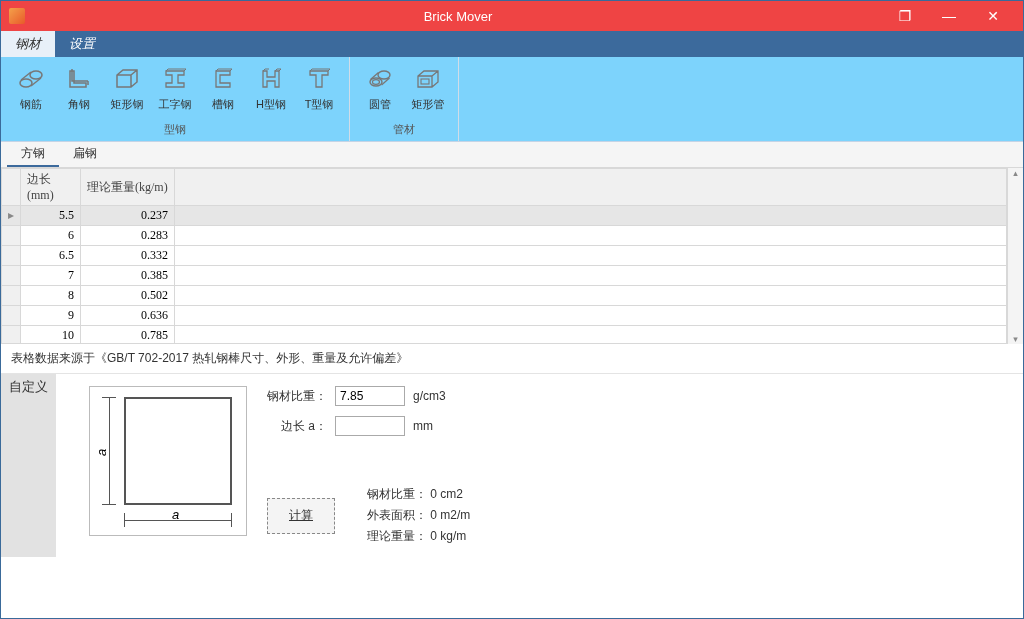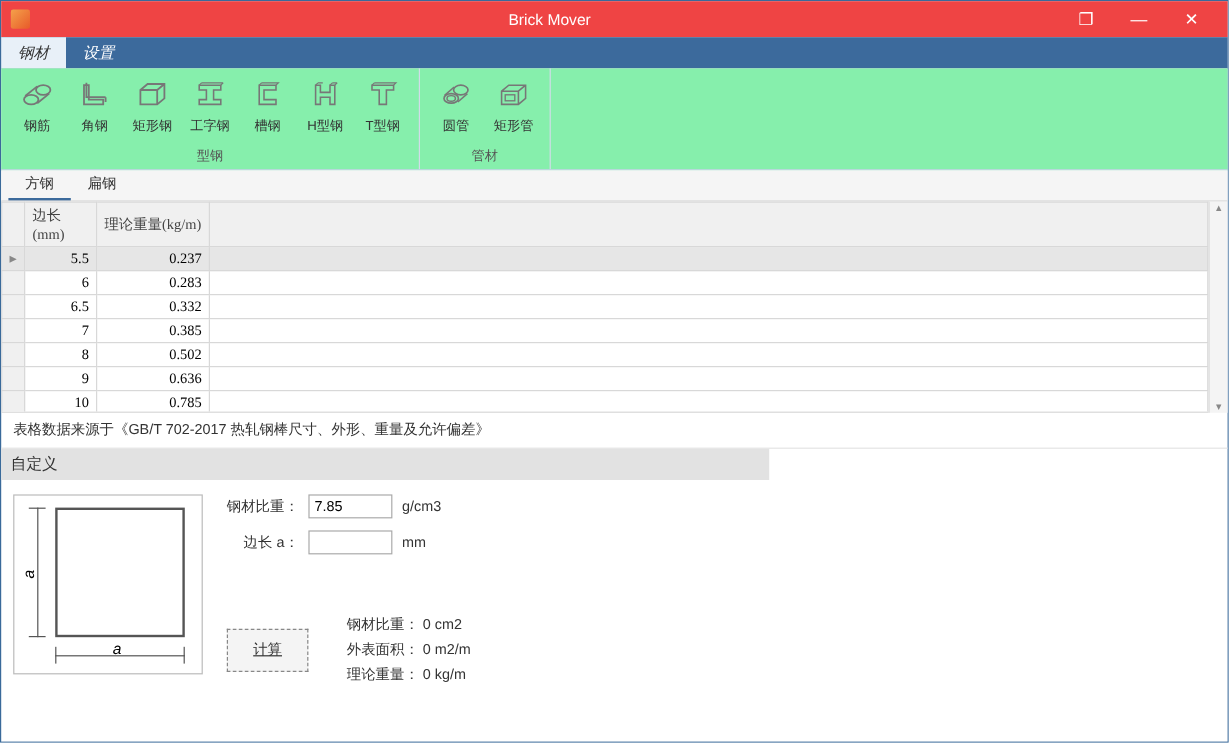--- a/index.html
+++ b/index.html
@@ -6,21 +6,21 @@
 body { font-family: "Microsoft YaHei", "Segoe UI", sans-serif; font-size: 12px; background: #fff; overflow: hidden; }
 .window { width: 1024px; height: 619px; display: flex; flex-direction: column; border: 1px solid #3a6a9a; }
 .titlebar { height: 30px; background: #ef4444; color: #fff; display: flex; align-items: center; padding: 0 8px; }
 .titlebar-icon { width: 16px; height: 16px; background: linear-gradient(135deg,#f4a14a,#e85a2a); border-radius: 2px; margin-right: 8px; }
 .titlebar-title { flex: 1; text-align: center; font-size: 13px; }
 .titlebar-btns { display: flex; gap: 0; }
 .titlebar-btn { width: 44px; height: 30px; display: flex; align-items: center; justify-content: center; color: #fff; font-size: 14px; cursor: pointer; }
 .menubar { height: 26px; background: #3c6a9c; display: flex; align-items: stretch; }
 .menubar-item { padding: 0 14px; display: flex; align-items: center; color: #fff; font-size: 13px; cursor: pointer; font-style: italic; }
 .menubar-item.active { background: #e8f0f8; color: #333; }
-.ribbon { background: #86efac; border-bottom: 1px solid #c4d4e6; display: flex; }
+.ribbon { background: #7dd3fc; border-bottom: 1px solid #c4d4e6; display: flex; }
 .ribbon-group { display: flex; flex-direction: column; border-right: 1px solid #d0dce8; padding: 6px 8px 2px; }
 .ribbon-items { display: flex; gap: 4px; }
 .ribbon-item { display: flex; flex-direction: column; align-items: center; width: 44px; padding: 2px 0; cursor: pointer; gap: 4px; }
 .ribbon-item .icon { width: 28px; height: 28px; display:flex; align-items:center; justify-content:center; }
 .ribbon-item .icon svg { width: 26px; height: 24px; }
 .ribbon-item span { font-size: 11px; color: #333; }
 .ribbon-group-label { text-align: center; font-size: 11px; color: #555; padding: 4px 0 2px; margin-top: 4px; }
 .subtabs { height: 26px; background: #f5f5f5; border-bottom: 1px solid #d8d8d8; display: flex; align-items: stretch; padding-left: 6px; gap: 0; }
 .subtab { padding: 0 14px; display: flex; align-items: center; font-size: 12px; color: #333; cursor: pointer; border-bottom: 2px solid transparent; }
 .subtab.active { border-bottom-color: #3c6a9c; }
@@ -29,21 +29,21 @@
 table.data { border-collapse: collapse; width: 100%; font-family: Liberation Serif, serif; }
 table.data th, table.data td { border: 1px solid #d8d8d8; padding: 2px 6px; font-size: 12px; }
 table.data th { background: #f0f0f0; font-weight: normal; color: #444; text-align: left; height: 20px; }
 table.data td { text-align: right; height: 19px; }
 table.data tr.sel td { background: #e6e6e6; }
 .row-handle { width: 14px; background: #f0f0f0; text-align: center !important; color: #888; font-size: 9px; }
 .col-a { width: 60px; }
 .col-b { width: 94px; }
 .vscroll { width: 16px; background: #f4f4f4; border-left: 1px solid #d8d8d8; display:flex; flex-direction:column; justify-content:space-between; align-items:center; font-size:9px; color:#888; }
 .footer-note { padding: 6px 10px; font-size: 12px; color: #333; border-bottom: 1px solid #e4e4e4; }
-.custom-panel { display: flex; flex-direction: column; width: 640px; }
+.custom-panel { display: flex; flex-direction: row; width: 640px; gap: 23px; }
 .custom-header { background: #e2e2e2; padding: 4px 8px; font-size: 13px; color: #333; }
 .custom-body { display: flex; padding: 12px 10px; gap: 20px; }
 .diagram { width: 158px; height: 150px; border: 1px solid #bbb; position: relative; background: #fff; }
 .diagram .sq { position: absolute; left: 34px; top: 10px; width: 108px; height: 108px; border: 2px solid #555; background: #fff; }
 .diagram .dim-v { position: absolute; left: 12px; top: 10px; height: 108px; width: 14px; }
 .diagram .dim-v::before, .diagram .dim-v::after { content:""; position:absolute; left:0; width:14px; border-top:1px solid #555; }
 .diagram .dim-v::before { top:0; } .diagram .dim-v::after { bottom:0; }
 .diagram .dim-v .line { position:absolute; left:7px; top:0; bottom:0; border-left:1px solid #555; }
 .diagram .dim-v .lbl { position:absolute; left:-4px; top:48px; font-style:italic; font-size:13px; transform: rotate(-90deg); }
 .diagram .dim-h { position: absolute; left: 34px; bottom: 8px; width: 108px; height: 14px; }

